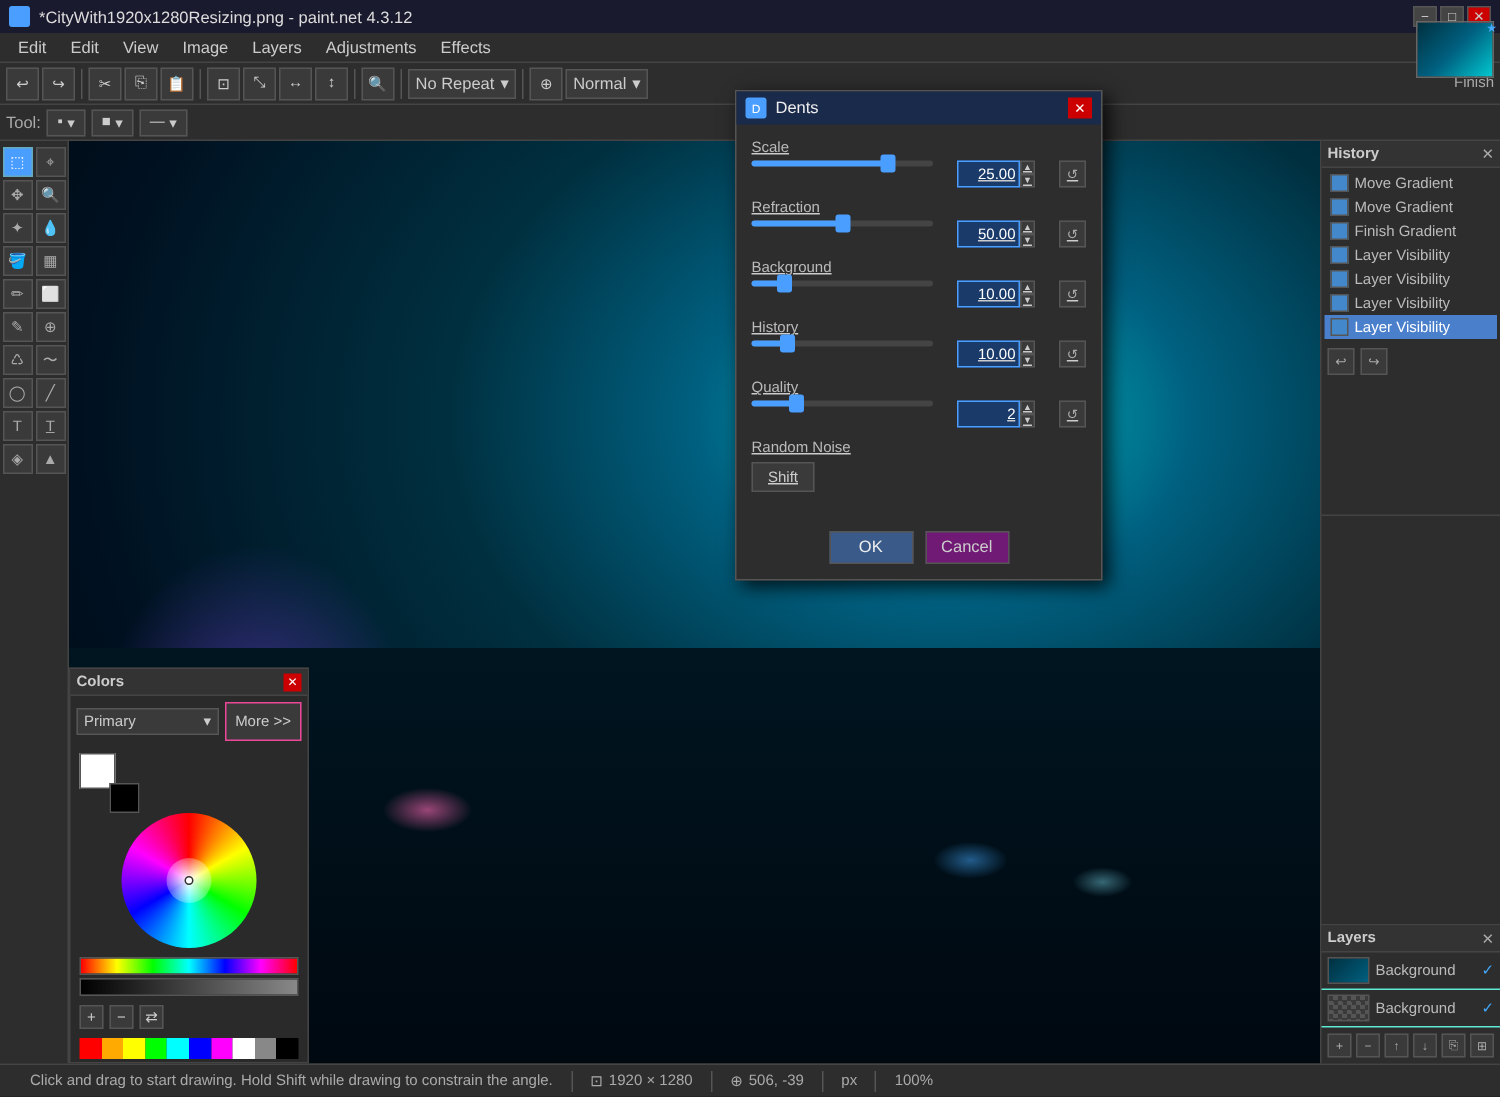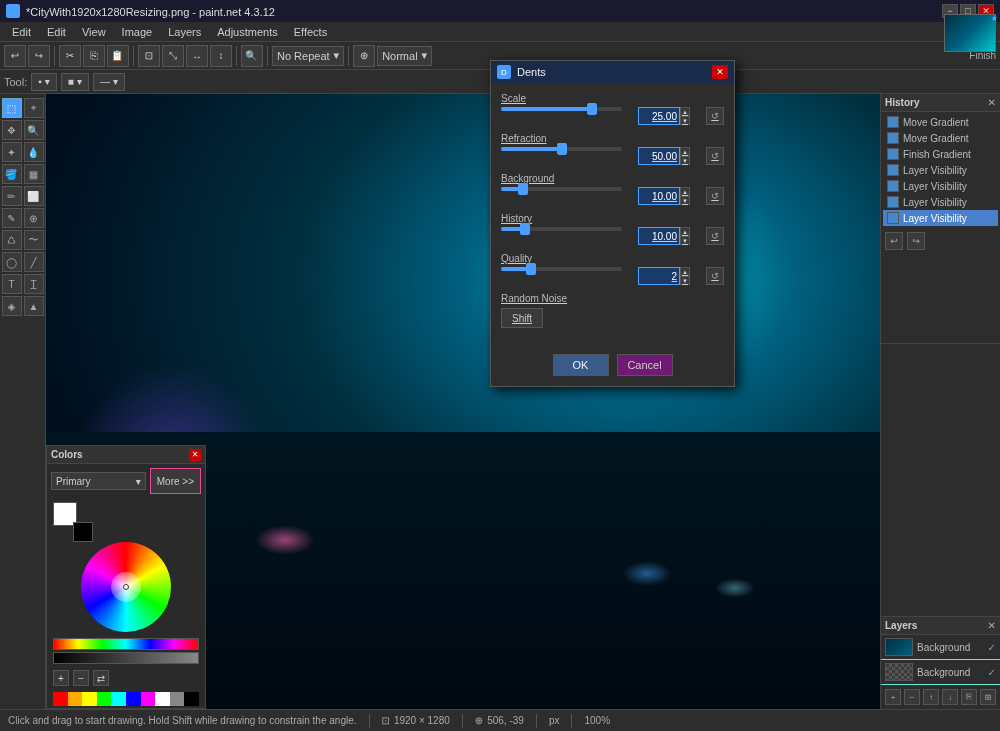--- a/index.html
+++ b/index.html
@@ -90,21 +90,21 @@
     .color-wheel-inner { position: absolute; top: 50%; left: 50%; transform: translate(-50%, -50%); width: 30px; height: 30px; border-radius: 50%; background: radial-gradient(white, transparent); }
     .color-wheel-cursor { position: absolute; top: 50%; left: 50%; transform: translate(-50%, -50%); width: 6px; height: 6px; border-radius: 50%; background: white; border: 1px solid #333; }
     .color-bar { height: 12px; margin: 2px 6px; background: linear-gradient(to right, #f00, #ff0, #0f0, #0ff, #00f, #f0f, #f00); border: 1px solid #555; }
     .color-alpha-bar { height: 12px; margin: 2px 6px; background: linear-gradient(to right, #000, #888); border: 1px solid #555; }
     .color-plus-minus { display: flex; padding: 4px 6px; gap: 4px; }
     .color-pm-btn { width: 16px; height: 16px; background: #3a3a3a; border: 1px solid #555; display: flex; align-items: center; justify-content: center; font-size: 10px; cursor: pointer; color: #ccc; }
     .color-samples { display: flex; height: 14px; margin: 2px 6px; }
     .color-sample { flex: 1; height: 14px; }
 
     
-    .status-bar { position: absolute; bottom: 0; left: 0; right: 0; height: 22px; background: #2d2d2d; border-top: 1px solid #444; display: flex; align-items: center; padding: 0 8px; gap: 12px; font-size: 10px; color: #aaa; }
+    .status-bar { position: absolute; bottom: 0; left: 0; right: 0; height: 22px; background: #2d2d2d; border-top: 1px solid #444; display: flex; align-items: center; padding: 0 20px; gap: 12px; font-size: 10px; color: #aaa; }
     .status-item { display: flex; align-items: center; gap: 4px; }
     .status-sep { width: 1px; height: 14px; background: #555; }
 
     
     .dialog-overlay { position: absolute; inset: 0; z-index: 100; }
     .dialog { position: absolute; top: 60px; left: 490px; width: 245px; background: #2d2d2d; border: 1px solid #555; box-shadow: 4px 4px 12px rgba(0,0,0,0.8); }
     .dialog-title-bar { display: flex; align-items: center; justify-content: space-between; background: #1a2a4a; height: 22px; padding: 0 6px; }
     .dialog-title-left { display: flex; align-items: center; gap: 6px; }
     .dialog-icon { width: 14px; height: 14px; background: #4a9eff; border-radius: 2px; display: flex; align-items: center; justify-content: center; font-size: 8px; color: white; }
     .dialog-title-text { font-size: 11px; color: #eee; }

